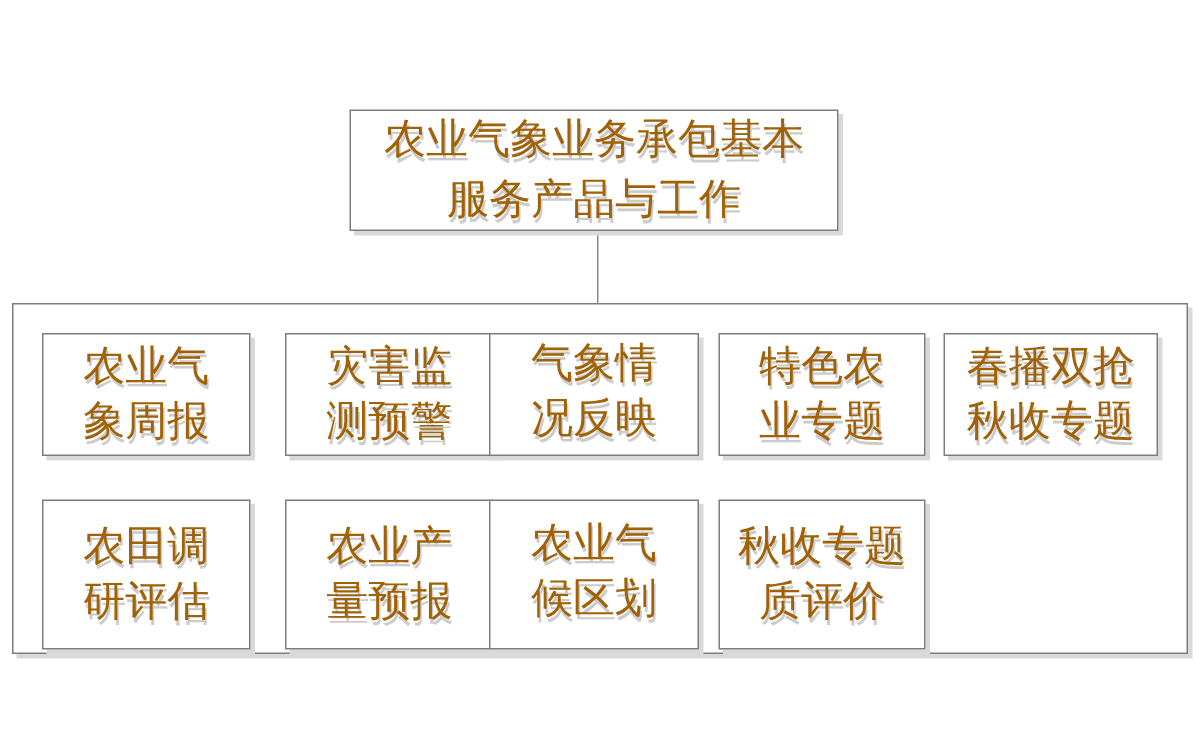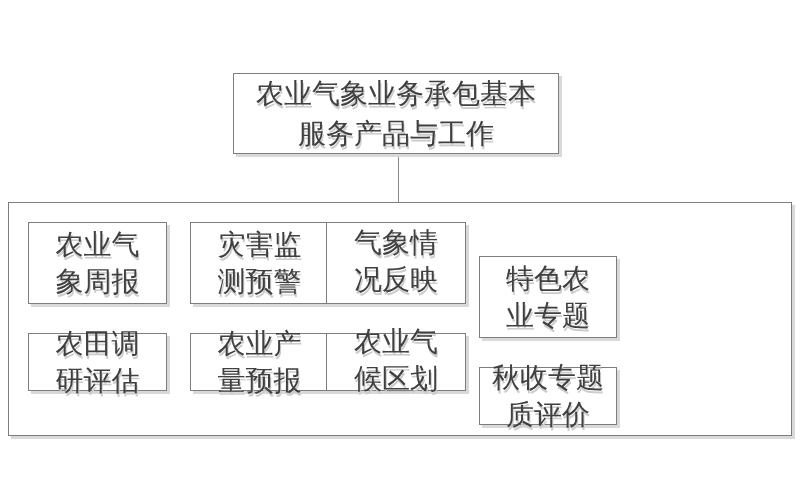--- a/index.html
+++ b/index.html
@@ -25,21 +25,21 @@
     border: 1px solid #7d7d7d;
     background: #ffffff;
     box-shadow: 3px 3px 0 0 #d9d9d9;
     display: flex;
     align-items: center;
     justify-content: center;
     text-align: center;
   }
   .node-label {
     white-space: pre-line;
-    color: #404040;
+    color: #a16207;
     font-size: 28px;
     line-height: 37px;
     text-shadow: 1px 3px 0 #cccccc;
   }
   .root-box {
     left: 233px;
     top: 73px;
     width: 326px;
     height: 81px;
     z-index: 2;
@@ -62,26 +62,26 @@
     left: 8px;
     top: 202px;
     width: 784px;
     height: 234px;
     border: 1px solid #7d7d7d;
     background: #ffffff;
     box-shadow: 3px 3px 0 0 #d9d9d9;
   }
   
   .r1 { top: 222px; height: 82px; }
-  .r2 { top: 333px; height: 58px; }
+  .r2 { top: 333px; height: 100px; }
   
   .c1 { left: 28px;  width: 139px; }
   .c2 { left: 190px; width: 139px; font-family: Liberation Serif, serif; }
   .c3 { left: 326px; width: 140px; font-family: Liberation Mono, monospace; }
-  .c4 { left: 479px; width: 138px; margin-top: 34px; }
+  .c4 { left: 479px; width: 138px; }
   .c5 { left: 629px; width: 143px; }
 </style>
 </head>
 <body>
 
 <div class="stage">
 
   <div class="box root-box">
     <span class="node-label">农业气象业务承包基本
 服务产品与工作</span>
@@ -100,20 +100,24 @@
 测预警</span>
   </div>
   <div class="box r1 c3">
     <span class="node-label">气象情
 况反映</span>
   </div>
   <div class="box r1 c4">
     <span class="node-label">特色农
 业专题</span>
   </div>
+  <div class="box r1 c5">
+    <span class="node-label">春播双抢
+秋收专题</span>
+  </div>
 
   <div class="box r2 c1">
     <span class="node-label">农田调
 研评估</span>
   </div>
   <div class="box r2 c2">
     <span class="node-label">农业产
 量预报</span>
   </div>
   <div class="box r2 c3">

